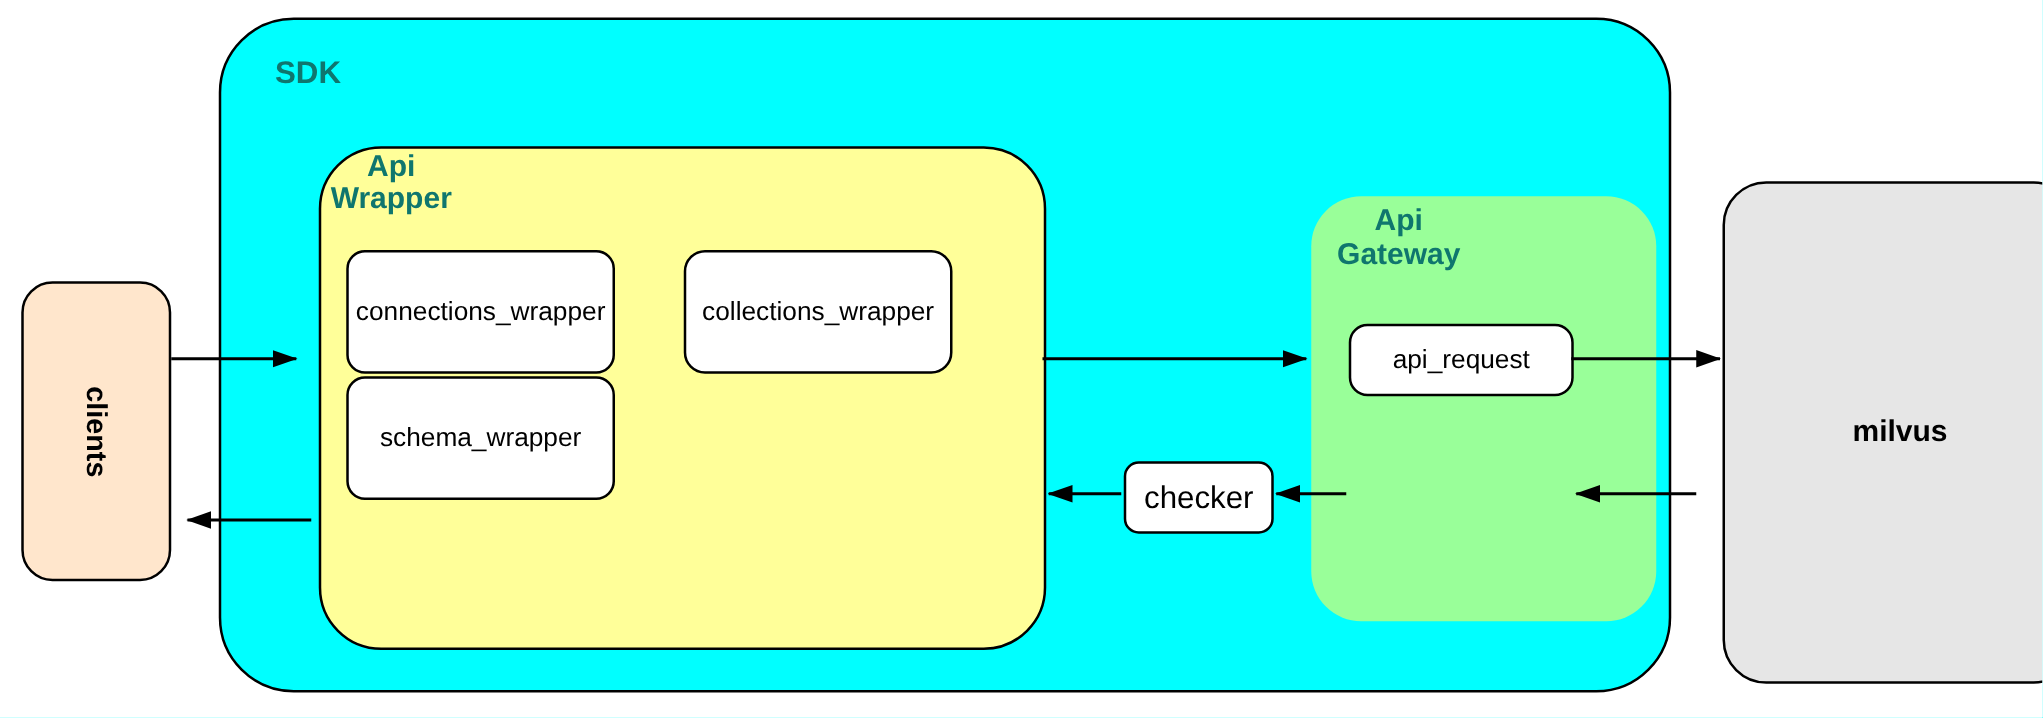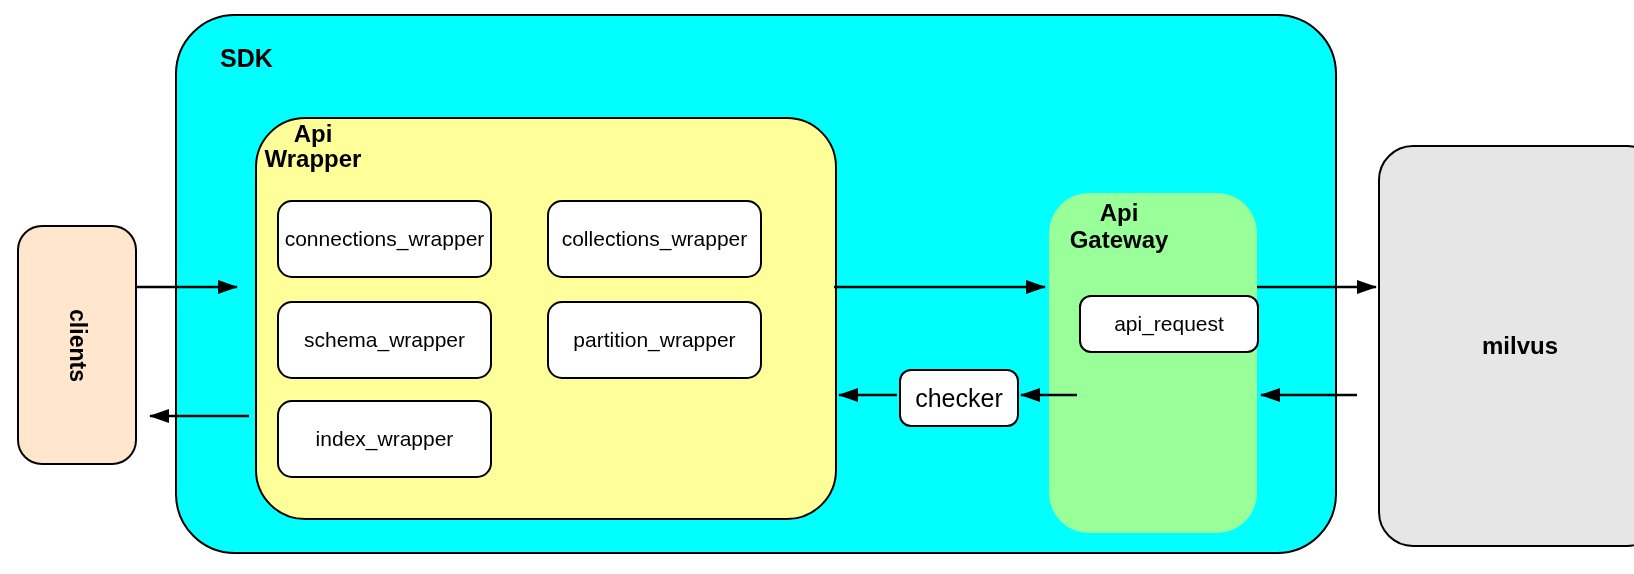--- a/index.html
+++ b/index.html
@@ -5,21 +5,21 @@
   html,body{margin:0;padding:0;background:#ffffff;}
   .canvas{
     position:relative;
     width:1634px;height:574px;
     background:#ffffff;
     font-family:"Liberation Sans", sans-serif;
     overflow:hidden;
   }
   .abs{position:absolute;box-sizing:border-box;}
   .bordered{border:2.5px solid #000;}
-  .title{font-weight:bold;color:#000000;}
+  .title{font-weight:bold;color:#0f766e;}
 
   
   .clients{
     left:17px;top:225px;width:120px;height:240px;
     background:var(--clients-fill,#ffe6cc);
     border-radius:25px;
     display:flex;align-items:center;justify-content:center;
   }
   .clients .rot{
     transform:rotate(90deg);
@@ -39,58 +39,57 @@
     left:78px;top:101px;width:582px;height:403px;
     background:var(--api-wrapper-fill,#ffff99);
     border-radius:50px;
     padding-left:22px;
   }
   .wrapper-title{
     left:6px;top:2px;width:100px;
     font-size:24px;line-height:25px;text-align:center;
   }
   .module{
-    width:215px;height:78px;
+    width:215px;height:99px;
     background:var(--node-fill,#ffffff);
     border-radius:15px;
     display:flex;align-items:center;justify-content:center;
     font-size:21px;color:#000;
   }
-  .col1{left:20px;} .col2{left:290px;}
+  .col1{left:20px;} .col2{left:290px;border-radius:17px;}
   .row1{top:81px;} .row2{top:182px;} .row3{top:281px;}
 
   
   .checker{
     left:722px;top:353px;width:120px;height:58px;
     background:var(--node-fill,#ffffff);
     border-radius:12px;
     display:flex;align-items:center;justify-content:center;
     font-size:25px;color:#000;
   }
 
   
   .api-gateway{
-    left:872px;top:141px;width:208px;height:340px;
+    left:872px;top:141px;width:276px;height:340px;
     background:var(--api-gateway-fill,#99ff99);
     border:none;
     border-radius:40px;
-    margin-top:36px;
   }
   .gateway-title{
     left:15px;top:6px;width:110px;
     font-size:24px;line-height:27px;text-align:center;
   }
   .gw-node{
     left:30px;width:180px;height:58px;
     background:var(--node-fill,#ffffff);
     border-radius:12px;
     display:flex;align-items:center;justify-content:center;
     font-size:21px;color:#000;
   }
-  .gw-request{top:102px;}
+  .gw-request{top:102px;border-radius:15px;}
   .gw-response{top:212px;}
 
   
   .milvus{
     left:1378px;top:145px;width:284px;height:402px;
     background:var(--milvus-fill,#e6e6e6);
     border-radius:35px;
     display:flex;align-items:center;justify-content:center;
     font-weight:bold;font-size:24px;color:#000;
   }
@@ -113,22 +112,20 @@
   </div>
 
   <div class="abs bordered sdk">
     <div class="abs title sdk-title">SDK</div>
 
     <div class="abs bordered api-wrapper">
       <div class="abs title wrapper-title">Api Wrapper</div>
       <div class="abs bordered module col1 row1">connections_wrapper</div>
       <div class="abs bordered module col2 row1">collections_wrapper</div>
       <div class="abs bordered module col1 row2">schema_wrapper</div>
-      <div class="abs bordered module col2 row2">partition_wrapper</div>
-      <div class="abs bordered module col1 row3">index_wrapper</div>
     </div>
 
     <div class="abs bordered checker">checker</div>
 
     <div class="abs api-gateway">
       <div class="abs title gateway-title">Api Gateway</div>
       <div class="abs bordered gw-node gw-request">api_request</div>
     </div>
   </div>
 

